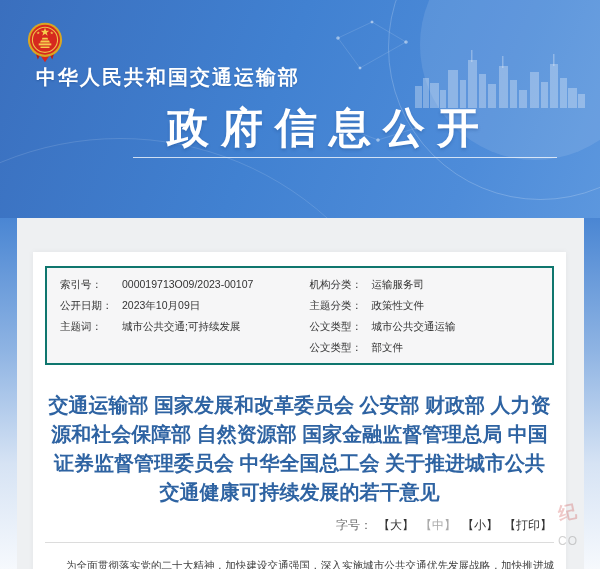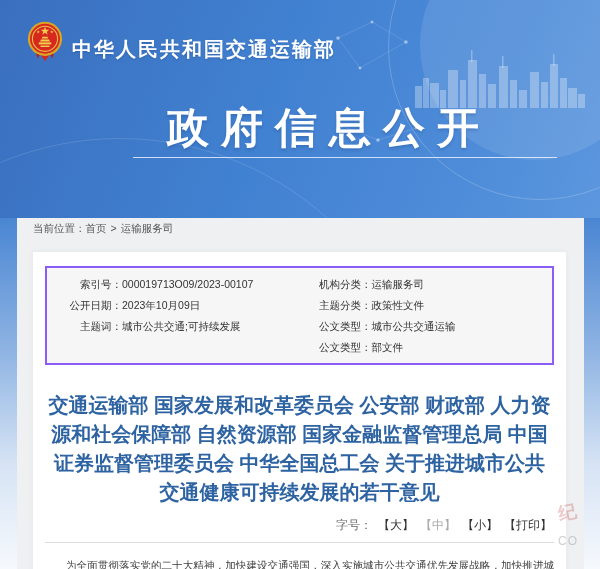--- a/index.html
+++ b/index.html
@@ -11,21 +11,21 @@
             background:linear-gradient(112deg,#3a6fbe 0%,#4181d1 45%,#4e8cd9 78%,#5c97de 100%); }
   .circle-fill { position:absolute; left:420px; top:-70px; width:230px; height:230px; border-radius:50%;
                  background:rgba(255,255,255,0.10); }
   .circle-ring { position:absolute; left:388px; top:-105px; width:305px; height:305px; border-radius:50%;
                  border:1px solid rgba(255,255,255,0.20); }
   .arc-ring { position:absolute; left:-190px; top:138px; width:620px; height:620px; border-radius:50%;
               border:1px solid rgba(255,255,255,0.13); }
   .skyline { position:absolute; left:415px; top:50px; width:170px; height:58px; }
   .netdots { position:absolute; left:320px; top:8px; width:130px; height:150px; }
 
-  .site-header { position:absolute; left:27px; top:21px; height:42px; display:flex; align-items:flex-end; }
+  .site-header { position:absolute; left:27px; top:21px; height:42px; display:flex; align-items:flex-start;flex-direction:column; }
   .emblem { width:36px; height:43px; flex:0 0 auto; }
   .site-name { margin-left:9px; color:#ffffff; font-size:20px; font-weight:bold; letter-spacing:2px;
                text-shadow:0 1px 2px rgba(0,40,90,0.25); white-space:nowrap; }
 
   .banner-title { position:absolute; left:0; top:100px; width:100%; text-align:center; padding-left:58px;
                   color:#ffffff; font-size:42px; font-weight:bold; letter-spacing:12px;
                   text-shadow:0 2px 3px rgba(20,60,120,0.25); white-space:nowrap;font-family:Liberation Serif, serif; }
   .banner-underline { position:absolute; left:133px; top:157px; width:424px; height:1px;
                       background:rgba(255,255,255,0.75); }
 
@@ -34,22 +34,22 @@
                 background:linear-gradient(180deg,#4a86d3 0%,#8fb4e3 38%,#d6e3f4 70%,#f6f9fd 100%); }
   .wrapper { position:absolute; left:17px; top:0; width:567px; height:351px; background:#eef0f2; }
 
   .breadcrumb { position:absolute; left:16px; top:4px; font-size:10.5px; color:#555; }
   .breadcrumb a { color:#555; text-decoration:none; }
   .crumb-sep { margin:0 4px; color:#555; }
 
   .card { position:absolute; left:16px; top:34px; width:533px; height:330px; background:#ffffff;
           box-shadow:0 0 6px rgba(0,0,0,0.05); padding:14px 12px 0 12px; }
 
-  .meta-box { background:#f6f6f7; border:2px solid #8b5cf6; padding:6px 0 5px 0;
-              display:grid; grid-template-columns:1fr 1fr;text-align:right; }
+  .meta-box { background:#f6f6f7; border:2px solid #0f766e; padding:6px 0 5px 0;
+              display:grid; grid-template-columns:1fr 1fr; }
   .meta-col { padding-left:13px; }
   .meta-col.right { padding-left:10px; }
   .meta-row { display:flex; line-height:21px; font-size:10.5px; color:#333; }
   .m-label { width:62px; flex:0 0 auto; color:#333; }
   .m-value { color:#333; }
 
   .doc-title { margin-top:26px; padding:0 2px; text-align:center; color:#2e63a2;
                font-size:20px; line-height:29px; font-weight:bold; }
 
   .toolbar { margin-top:10px; text-align:right; font-size:12px; color:#666; padding-right:2px; }
@@ -138,23 +138,20 @@
     <div class="site-name">中华人民共和国交通运输部</div>
   </div>
 
   <div class="banner-title">政府信息公开</div>
   <div class="banner-underline"></div>
 </div>
 
 <div class="page-lower">
   <div class="wrapper">
 
-    <div class="breadcrumb">
-      <span>当前位置：</span><a href="#">首页</a><span class="crumb-sep">&gt;</span><a href="#">运输服务司</a>
-    </div>
 
     <div class="card">
 
       <div class="meta-box">
         <div class="meta-col">
           <div class="meta-row">
             <span class="m-label">索引号：</span>
             <span class="m-value">000019713O09/2023-00107</span>
           </div>
           <div class="meta-row">

